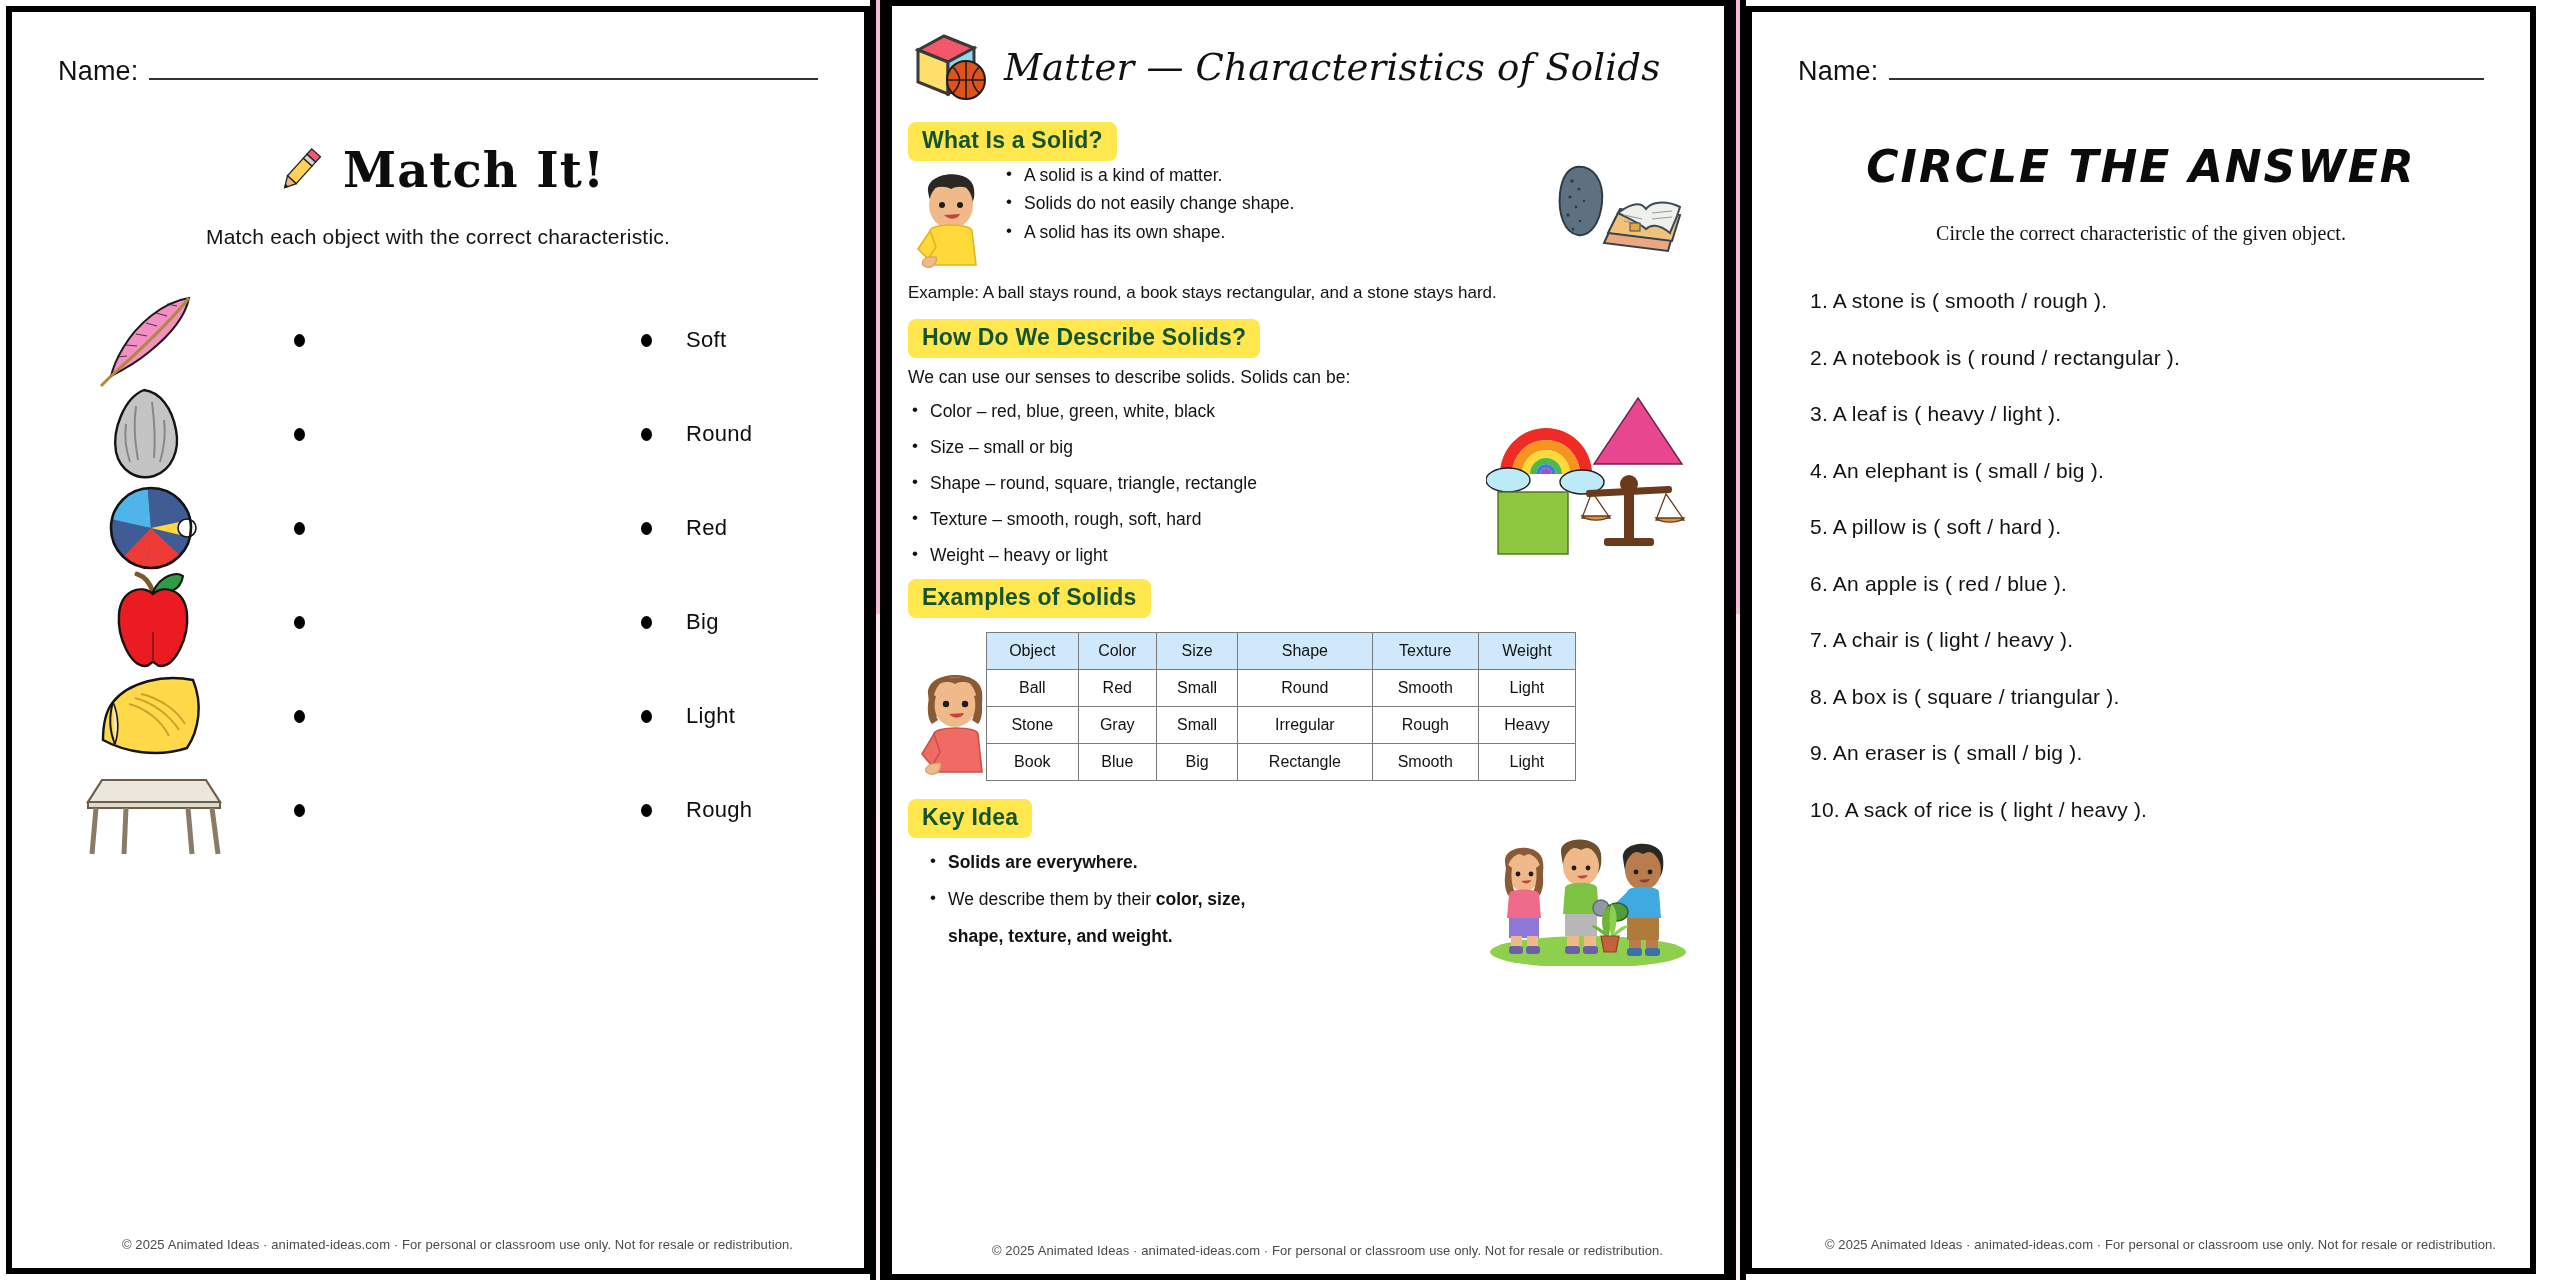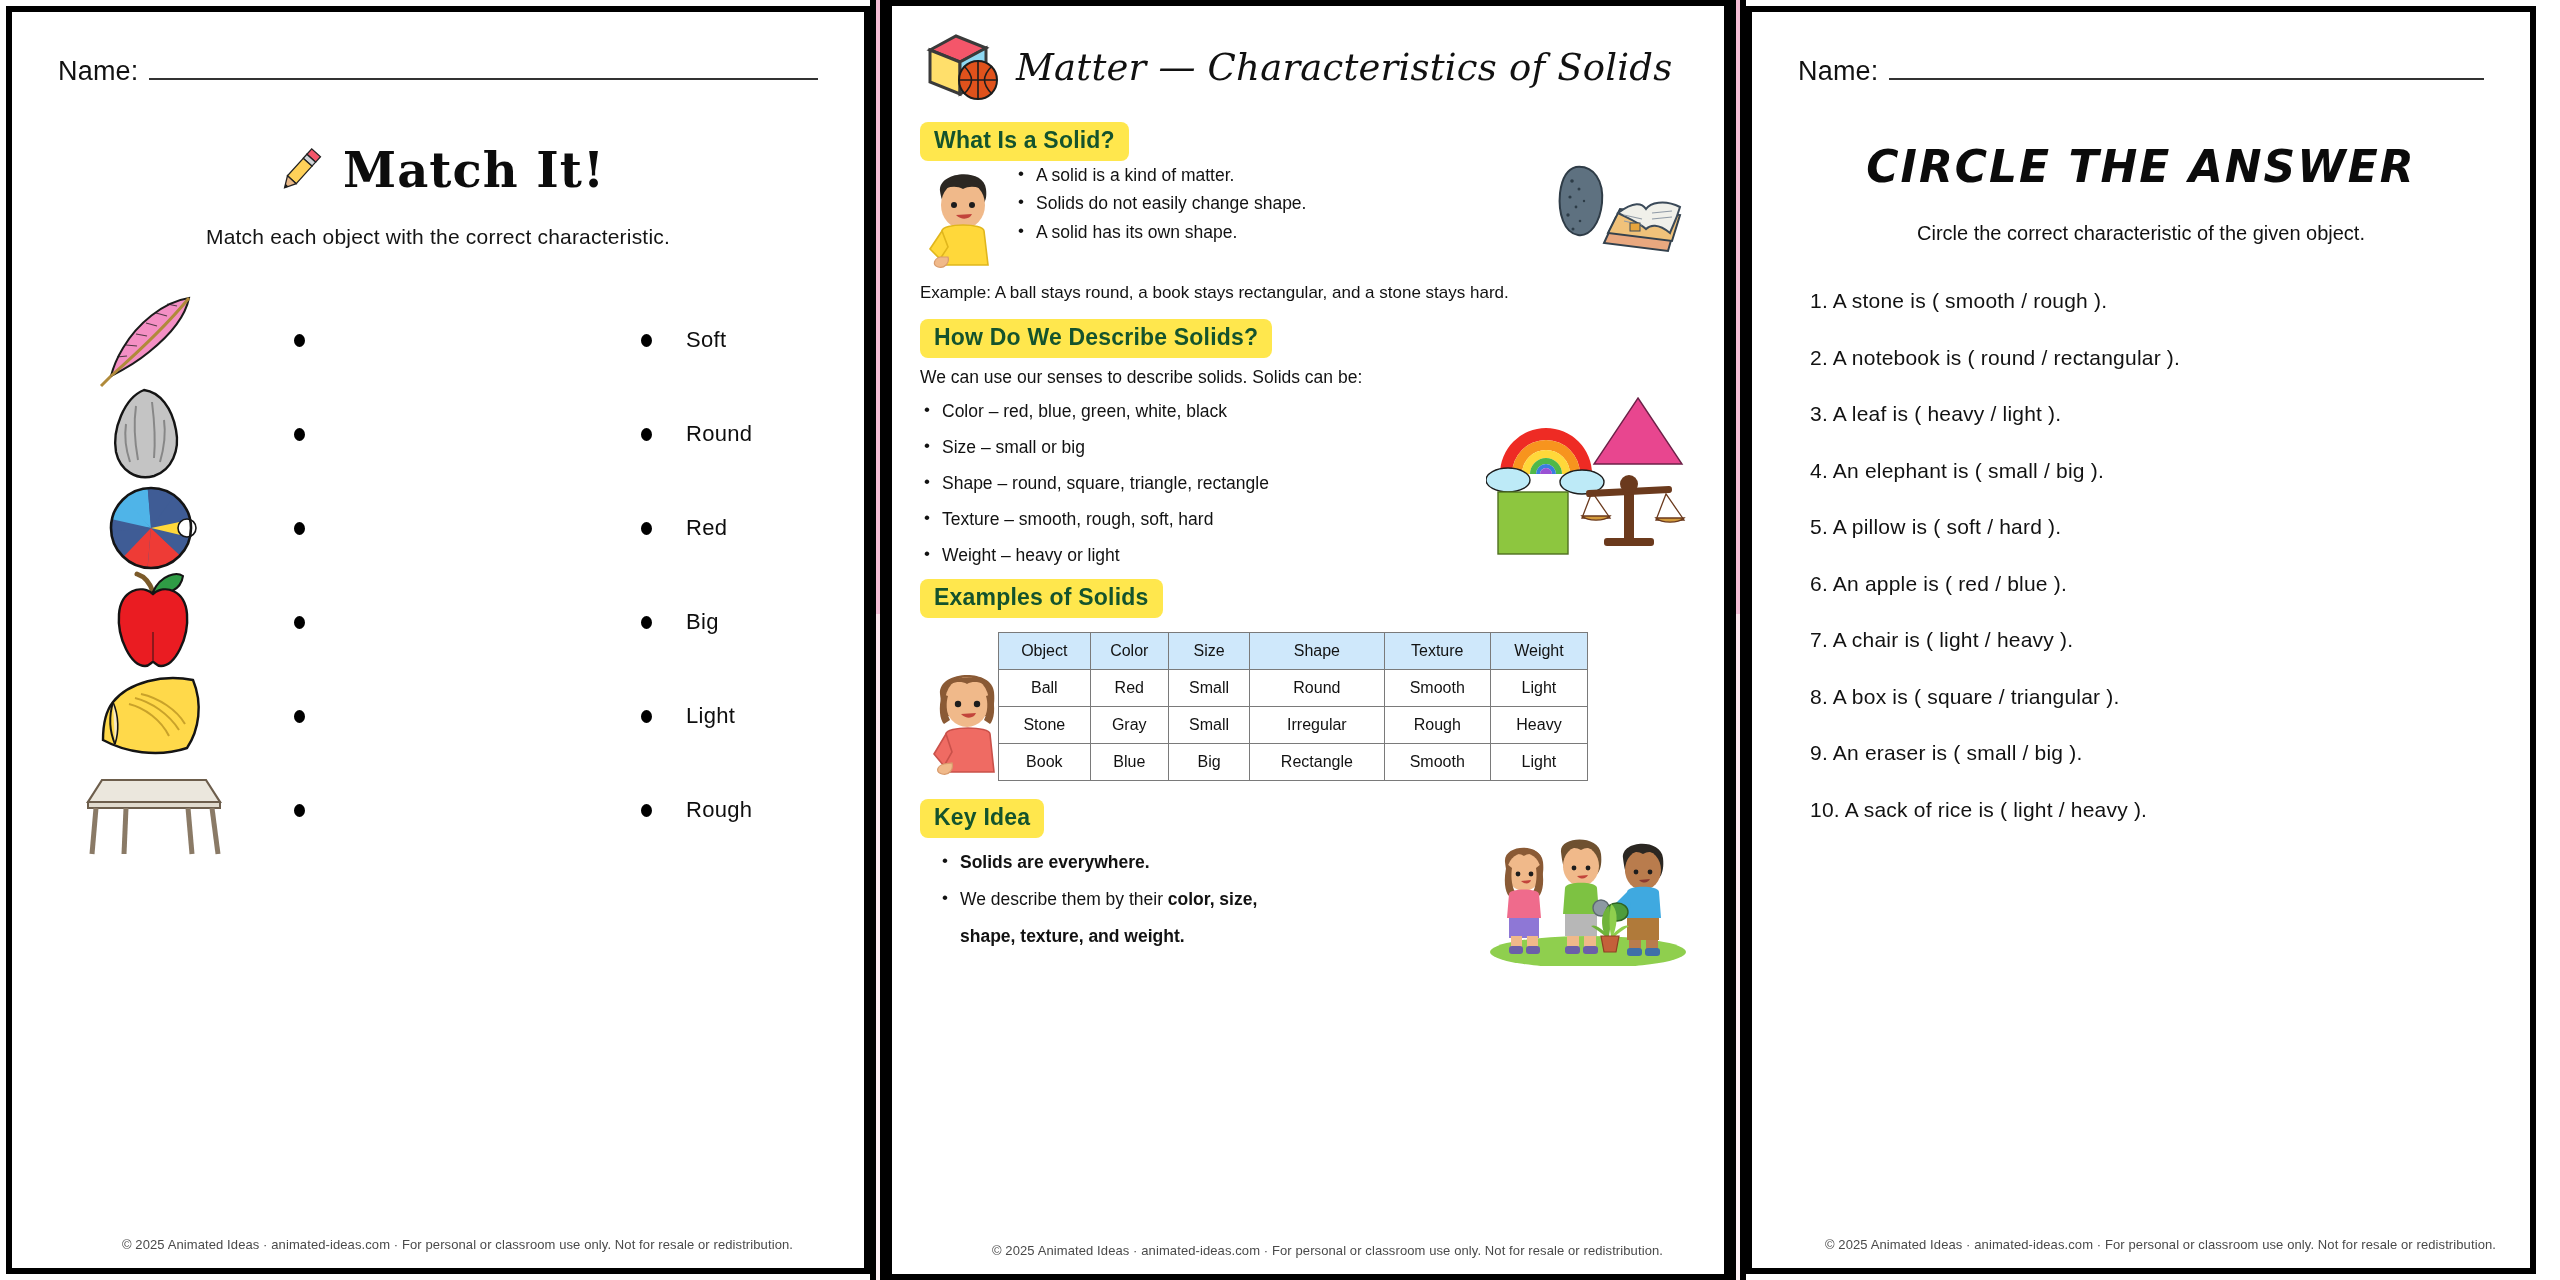--- a/index.html
+++ b/index.html
@@ -78,21 +78,21 @@
     width: 11px; height: 13px; border-radius: 50%; background: #000; flex: 0 0 auto;
   }
   .dot-left  { margin-left: 46px; }
   .dot-right { margin-left: auto; }
   .trait-label {
     width: 132px; margin-left: 34px;
     font-size: 22px; color: #0e0e0e; letter-spacing: .3px;
   }
 
   
-  .mid-inner { padding: 22px 28px 0 28px; height: 100%; position: relative; }
+  .mid-inner { padding: 22px 28px 0 16px; height: 100%; position: relative; }
   .mid-head { display: flex; align-items: center; gap: 10px; }
   .mid-title {
     font-family: "DejaVu Serif", serif;
     font-style: italic; font-size: 37px; color: #111; letter-spacing: .2px;
   }
   .chip {
     display: inline-block; background: #ffe74d; color: #14532d;
     font-size: 23px; font-weight: 700; padding: 5px 14px 7px;
     border-radius: 8px; letter-spacing: .2px;
   }
@@ -127,21 +127,21 @@
   
   .right-inner { padding: 44px 46px 0 46px; height: 100%; position: relative; }
   .circle-title {
     text-align: center; margin-top: 54px;
     font-family: "DejaVu Sans", sans-serif;
     font-style: italic; font-weight: 700; font-size: 44px;
     letter-spacing: 2px; color: #0b0b0b;
   }
   .circle-sub {
     text-align: center; margin-top: 30px;
-    font-size: 20px; color: #111;
+    font-size: 20px; color: #111; font-family: Liberation Serif, serif;
   }
   .q-list { margin-top: 44px; padding-left: 12px; }
   .q-item { font-size: 21px; color: #121212; margin-bottom: 32.5px; letter-spacing: .2px; }
 </style>
 </head>
 <body>
 
 <div class="stage">
 
   <div class="sheet sheet-left">

